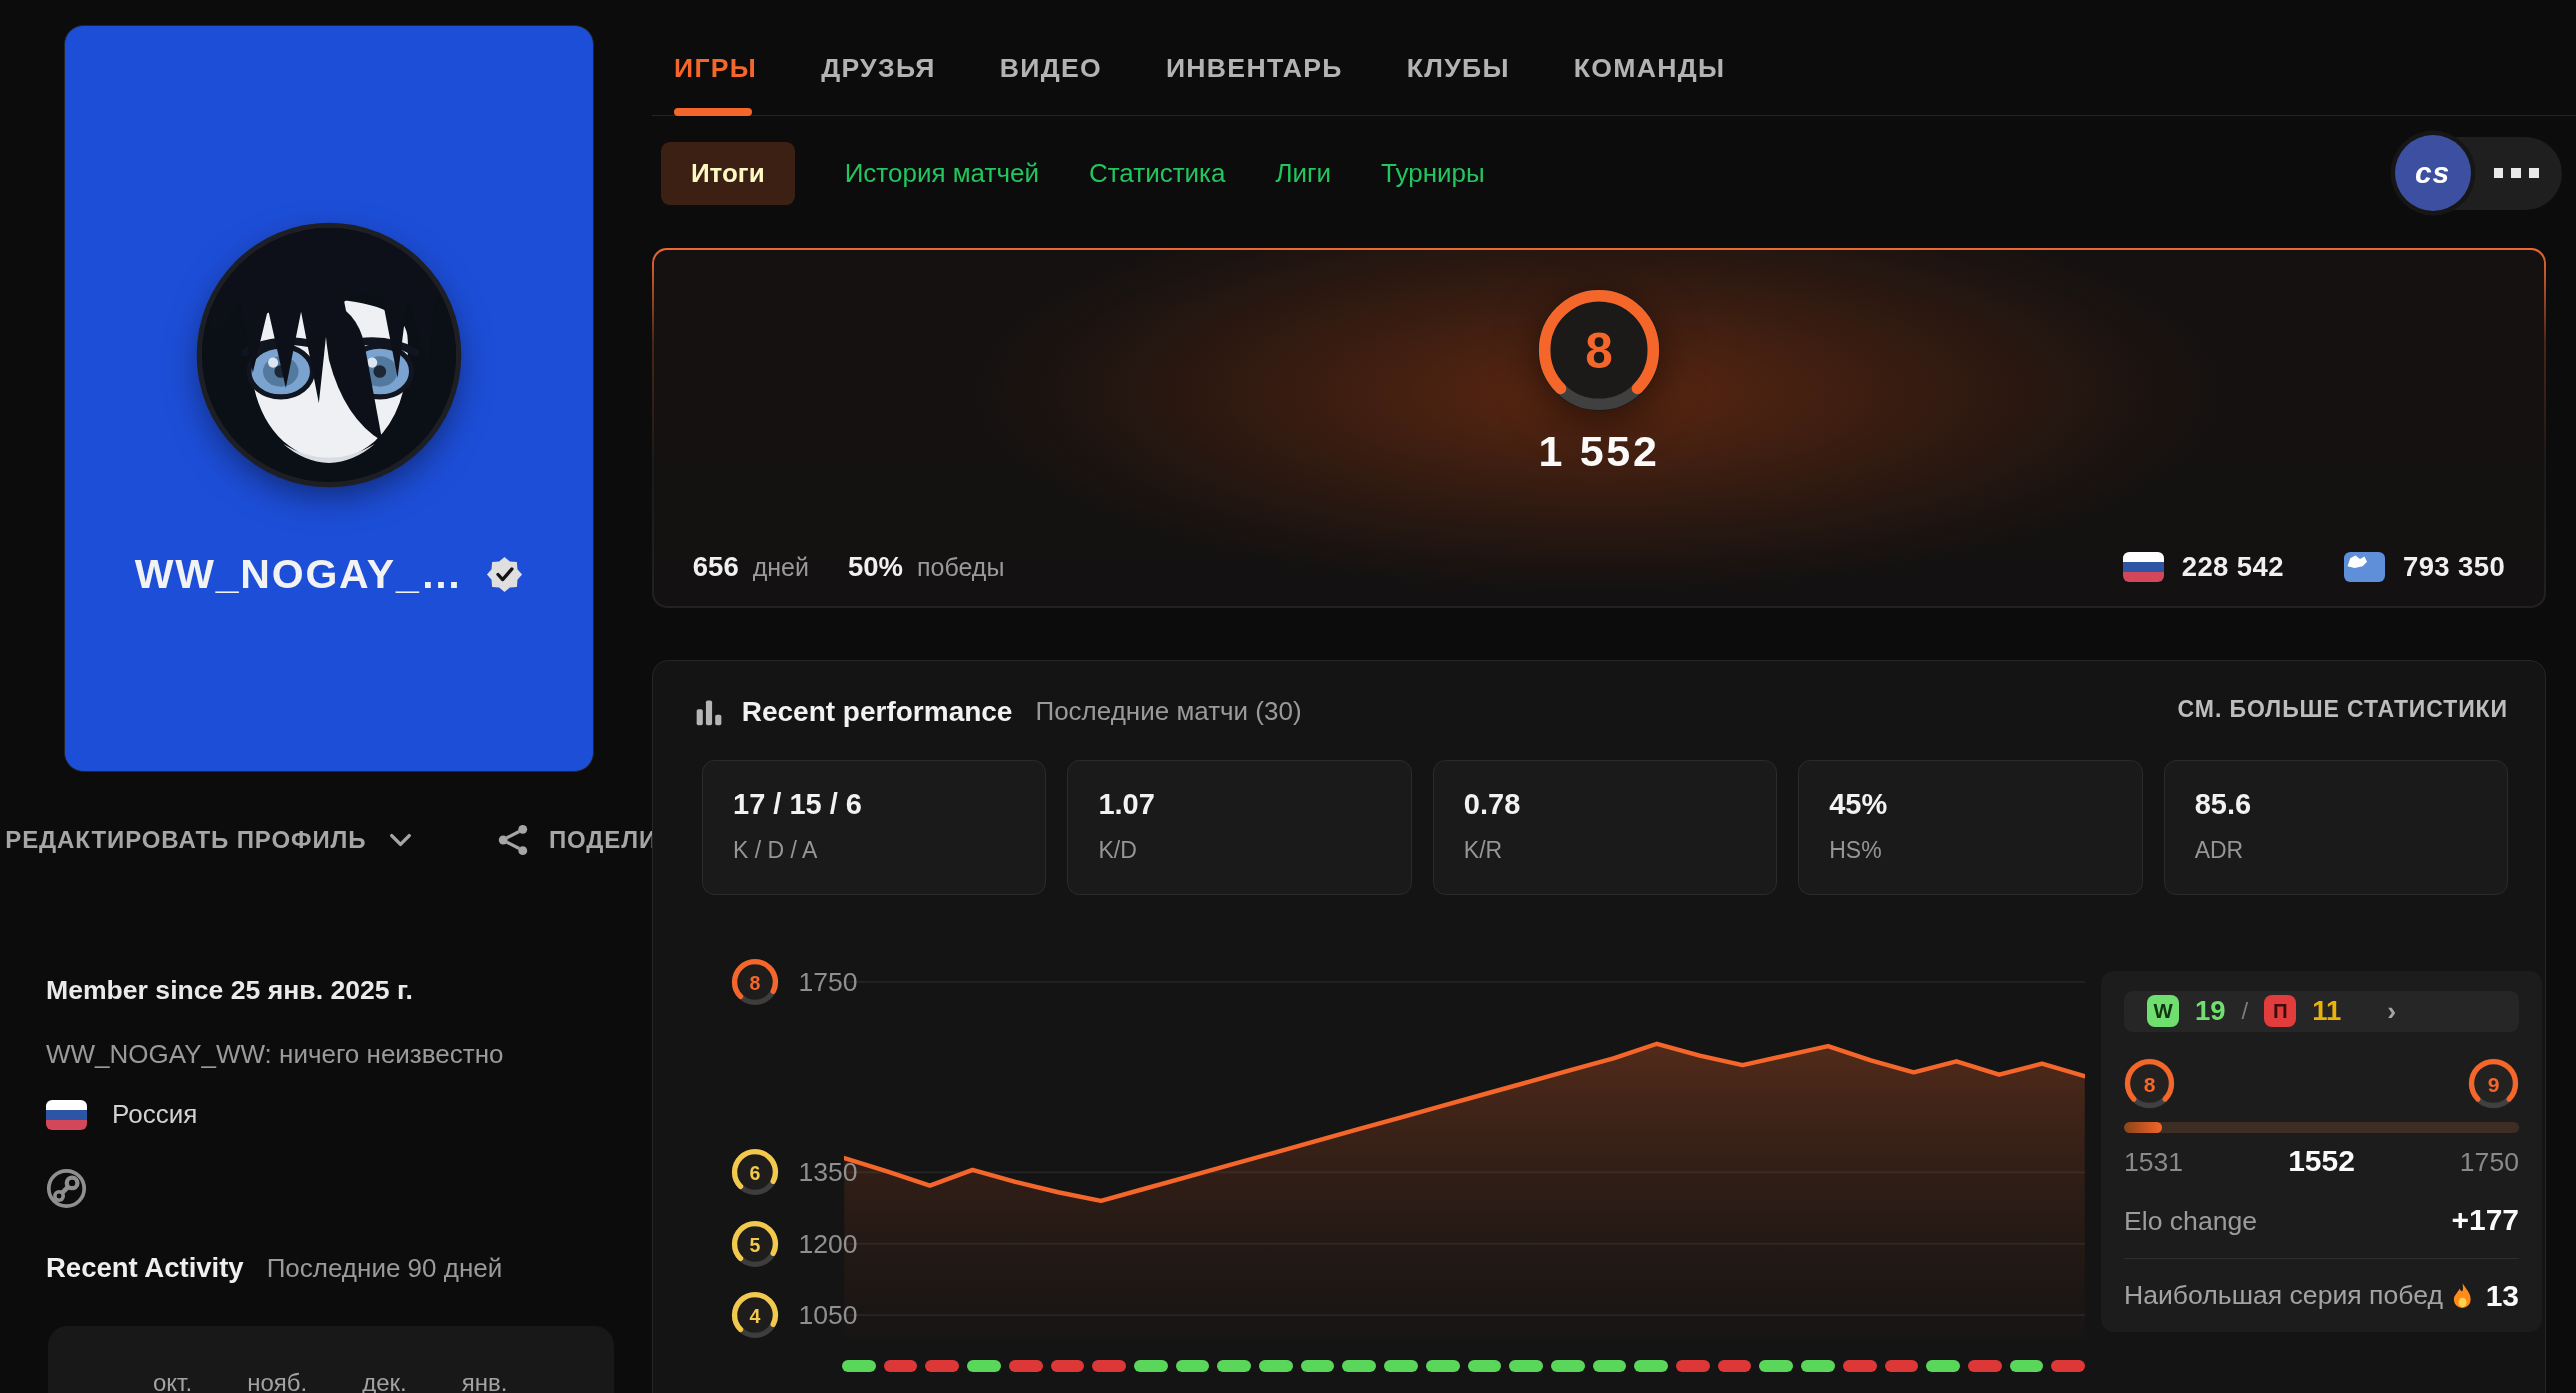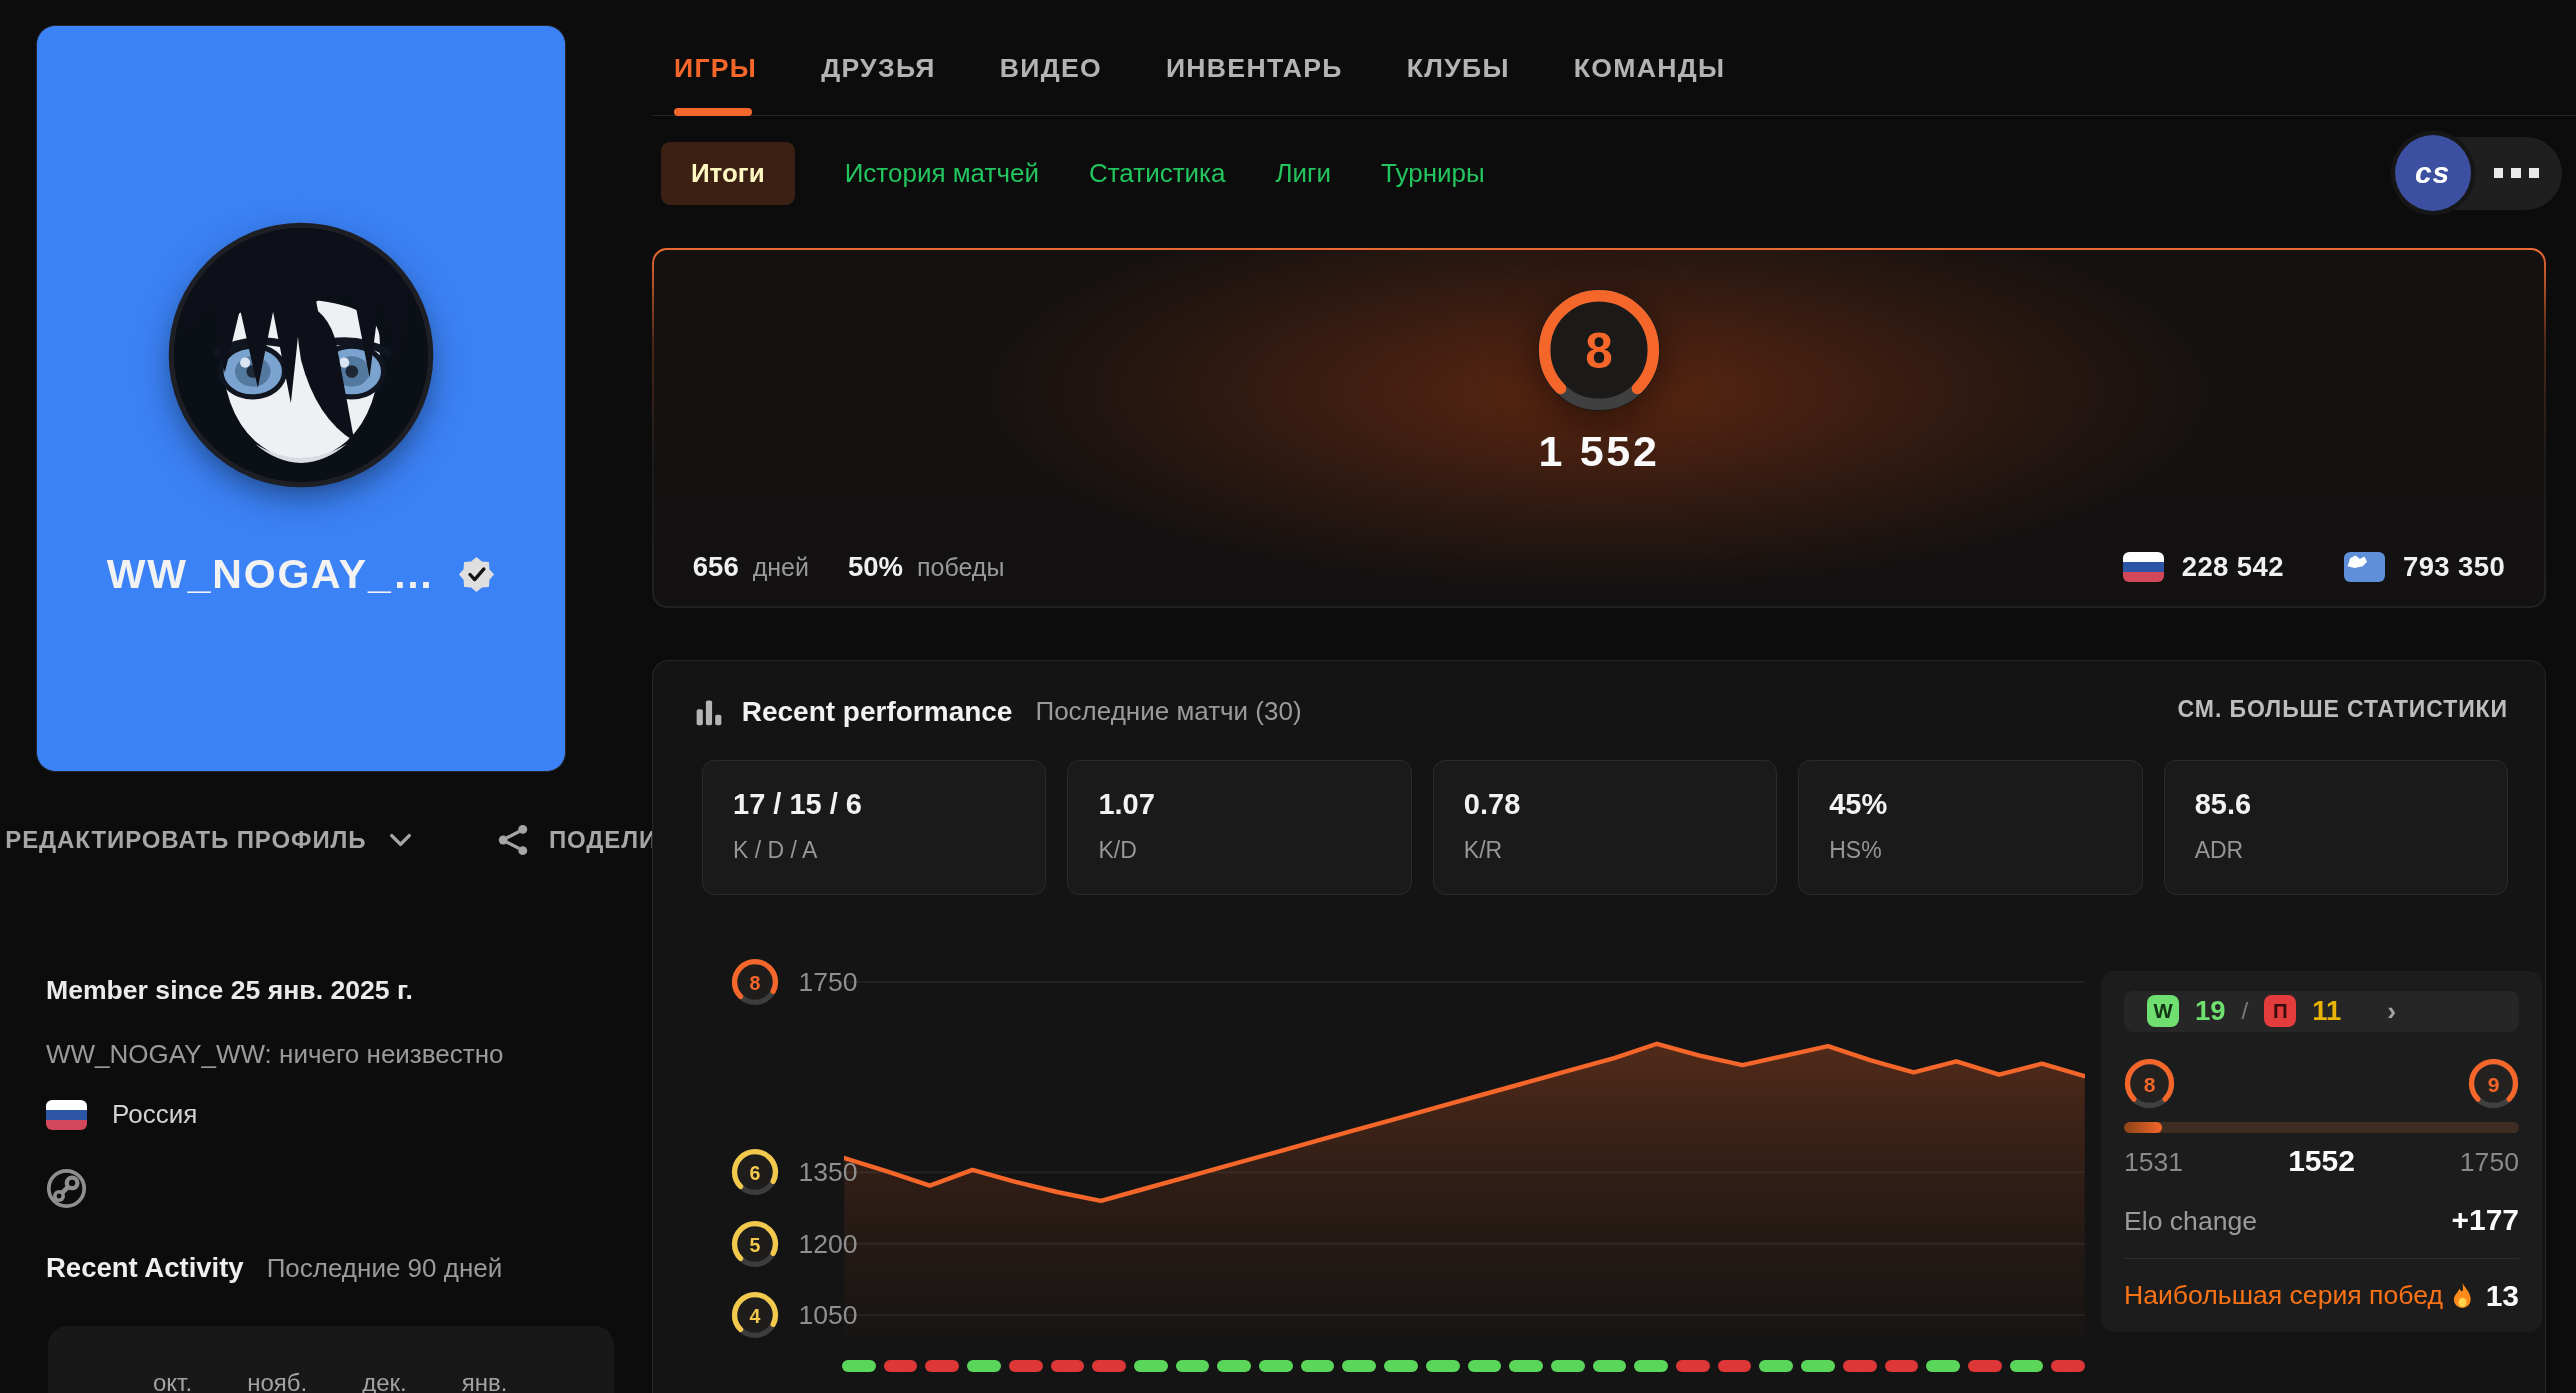--- a/index.html
+++ b/index.html
@@ -4,22 +4,22 @@
 <style>
   * { margin:0; padding:0; box-sizing:border-box; }
   html,body { background:#0c0c0c; }
   body {
     position:relative; width:2576px; height:1393px; overflow:hidden;
     font-family:"Liberation Sans", sans-serif; color:#ededed;
     -webkit-font-smoothing:antialiased;
   }
   
   .profile-card {
-    position:absolute; left:36px; top:25px; width:530px; height:747px;
-    background:#3b82f6; border:0.9px solid #242424; border-radius:19.5px;
+    position:absolute; left:64px; top:25px; width:530px; height:747px;
+    background:#1d4ed8; border:0.9px solid #242424; border-radius:19.5px;
   }
   .avatar {
     position:absolute; left:50%; top:202px; transform:translateX(-50%);
     width:254px; height:254px; border-radius:50%; overflow:hidden;
     background:#0b0f16; box-shadow:0 0 0 5.3px #1d1f24, 0 12.4px 35px rgba(0,0,0,.5);
   }
   .avatar svg { width:100%; height:100%; display:block; }
   .username-row {
     position:absolute; left:0; right:0; top:525px;
     display:flex; align-items:center; justify-content:center; gap:23px;
@@ -156,21 +156,21 @@
   .elo-bar i { display:block; height:100%; width:9.6%; border-radius:5.3px;
                background:linear-gradient(90deg,#8a4318,#f4662a); }
   .range-row { margin-top:10.6px; display:flex; align-items:baseline; }
   .range-row .min,.range-row .max { font-size:26.6px; color:#8a8a8a; }
   .range-row .cur { flex:1; text-align:center; font-size:30px; font-weight:700; color:#fafafa; }
   .change-row { margin-top:25px; display:flex; align-items:baseline; }
   .change-row .lab { font-size:26.6px; color:#9c9c9c; }
   .change-row .val { margin-left:auto; font-size:30px; font-weight:700; color:#fafafa; }
   .sum-div { margin-top:21px; border-top:1.8px solid #2e2e2e; }
   .streak-row { margin-top:19.5px; display:flex; align-items:center; }
-  .streak-row .lab { font-size:26.6px; color:#f97316; }
+  .streak-row .lab { font-size:26.6px; color:#a3a3a3; }
   .streak-right { margin-left:auto; display:flex; align-items:center; gap:10.6px; }
   .streak-right .val { font-size:30px; font-weight:700; color:#fafafa; }
   .icon { display:inline-block; line-height:0; }
 </style>
 </head>
 <body>
 
 <div class="profile-card">
   <div class="avatar">
     <svg viewBox="0 0 200 200">

